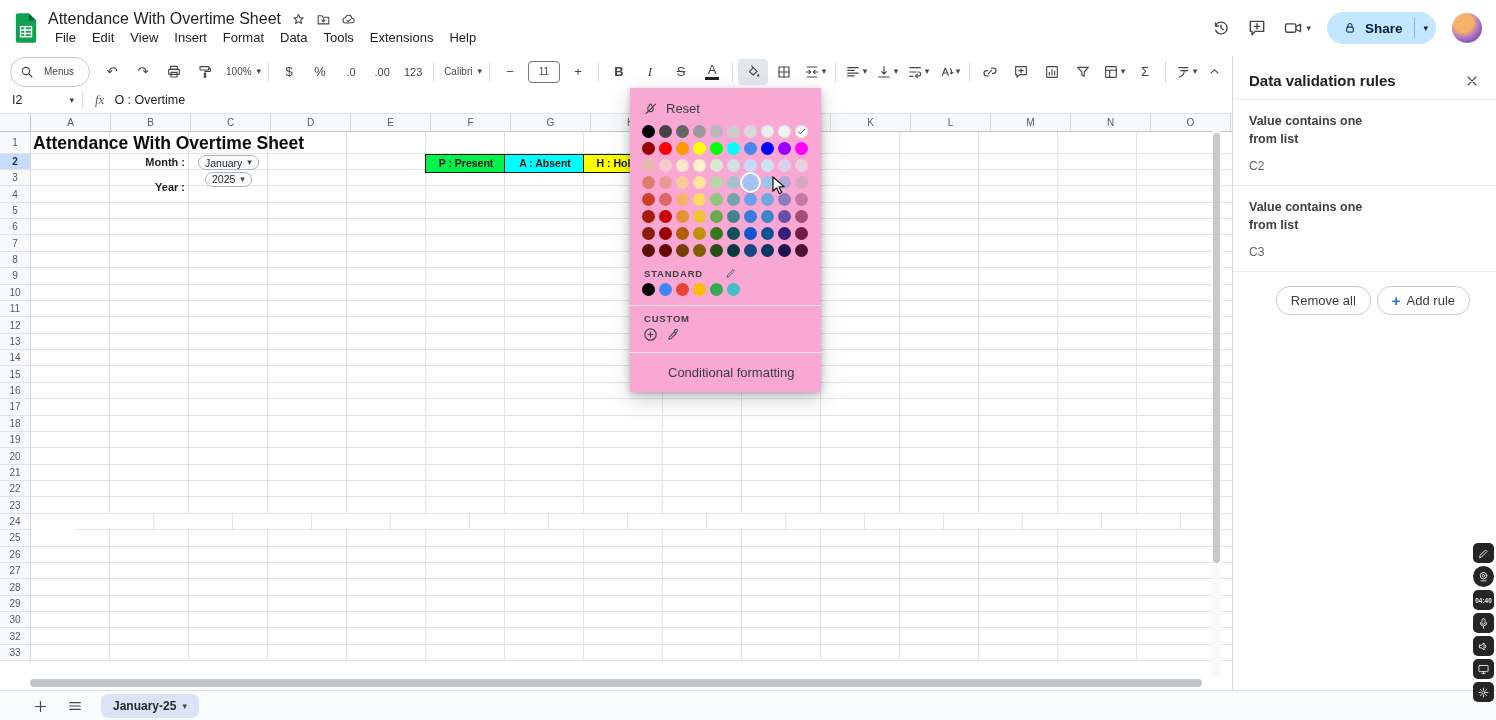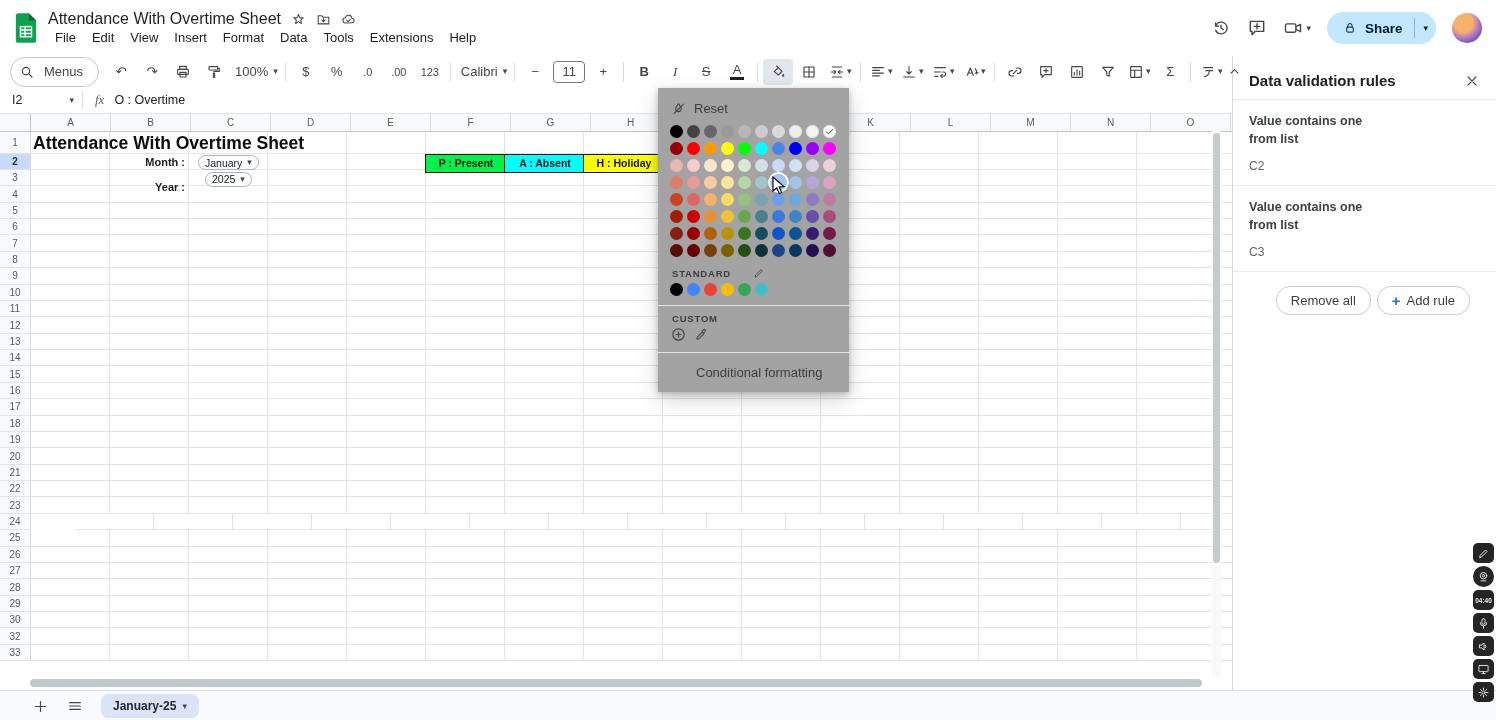--- a/index.html
+++ b/index.html
@@ -28,21 +28,21 @@
   
   #toolbar{height:32px;display:flex;align-items:center;padding:0 10px;gap:1px;}
   .tbtn{height:26px;min-width:26px;border-radius:4px;display:flex;align-items:center;justify-content:center;
         padding:0 2px;gap:2px;font-size:13px;color:#444746;}
   .tbtn.active{background:#e2e7ee;}
   .tbtn .glyph{font-size:13px;font-weight:500;}
   .tbtn .glyph.sm{font-size:11px;}
   .tbtn.bold .glyph{font-weight:700;}
   .tbtn.italic .glyph{font-style:italic;font-family:"Liberation Serif",serif;}
   .tbtn.strike .glyph{text-decoration:line-through;}
-  .tbtn .lbl{font-size:13px;color:#444746;padding:0 3px;}
+  .tbtn .lbl{font-size:10px;color:#444746;padding:0 3px;}
   .tbtn.boxed{border:1px solid #747775;height:20px;min-width:26px;margin:0 2px;}
   .tbtn.pill{border:1px solid #c7c7c7;border-radius:16px;height:28px;padding:0 12px 0 8px;gap:6px;margin-right:6px;}
   .tbtn .cwrap{display:flex;flex-direction:column;align-items:center;line-height:1;}
   .tbtn .cbar{width:14px;height:3px;margin-top:1px;}
   .tsep{width:1px;height:20px;background:#dadce0;margin:0 4px;}
   #toolbar-collapse{margin-left:auto;}
 
   
   #formulabar{height:26px;display:flex;align-items:center;border-bottom:1px solid #e1e3e1;width:1232px;}
   #namebox{width:62px;display:flex;align-items:center;justify-content:space-between;padding:0 8px 0 12px;font-size:12.5px;}
@@ -72,21 +72,21 @@
   .chip{position:absolute;display:flex;align-items:center;gap:5px;border:1px solid #aeb3ba;background:#fbfcfd;
         border-radius:8px;height:13px;padding:0 6px;font-size:10.5px;color:#1f1f1f;pointer-events:auto;}
   .legend-cell{position:absolute;width:80px;height:17px;border:1px solid #141414;display:flex;align-items:center;
         justify-content:center;font-size:10.5px;font-weight:700;color:#111;pointer-events:auto;}
   #vscroll{position:absolute;left:1212px;top:17px;height:546px;width:9px;background:#f8f9fa;}
   #vthumb{position:absolute;left:1px;top:2px;width:7px;height:430px;border-radius:4px;background:#c6cacd;}
   #hscroll{height:13px;position:relative;background:#fff;}
   #hthumb{position:absolute;left:30px;top:2px;width:1172px;height:8px;border-radius:4px;background:#c3c7ca;}
 
   
-  #colorpicker{position:absolute;left:658px;top:88px;width:191px;background:#a3a3a3;border-radius:0;z-index:90;
+  #colorpicker{position:absolute;left:630px;top:88px;width:191px;background:#f9a8d4;border-radius:0;z-index:90;
       box-shadow:0 2px 6px rgba(60,64,67,.3),0 8px 20px rgba(60,64,67,.22);padding:8px 0 6px;}
   #cp-reset{display:flex;align-items:center;gap:8px;height:24px;padding-left:13px;font-size:13px;color:#3c4043;}
   #cp-grid{padding:3px 0 2px 10px;}
   .cp-row{display:flex;height:17px;}
   .sw{width:13px;height:13px;margin:2px;border-radius:50%;position:relative;}
   .sw.lt{box-shadow:inset 0 0 0 1px #dadce0;}
   .sw.hover{transform:scale(1.3);box-shadow:0 0 0 1.5px #fff,0 1px 3px rgba(0,0,0,.4);z-index:2;}
   .sw .chk{position:absolute;left:1px;top:1px;}
   .cp-label-row{display:flex;align-items:center;gap:22px;padding:6px 0 2px 14px;}
   .cp-label{font-size:9.5px;letter-spacing:.8px;color:#3c4043;font-weight:700;}

